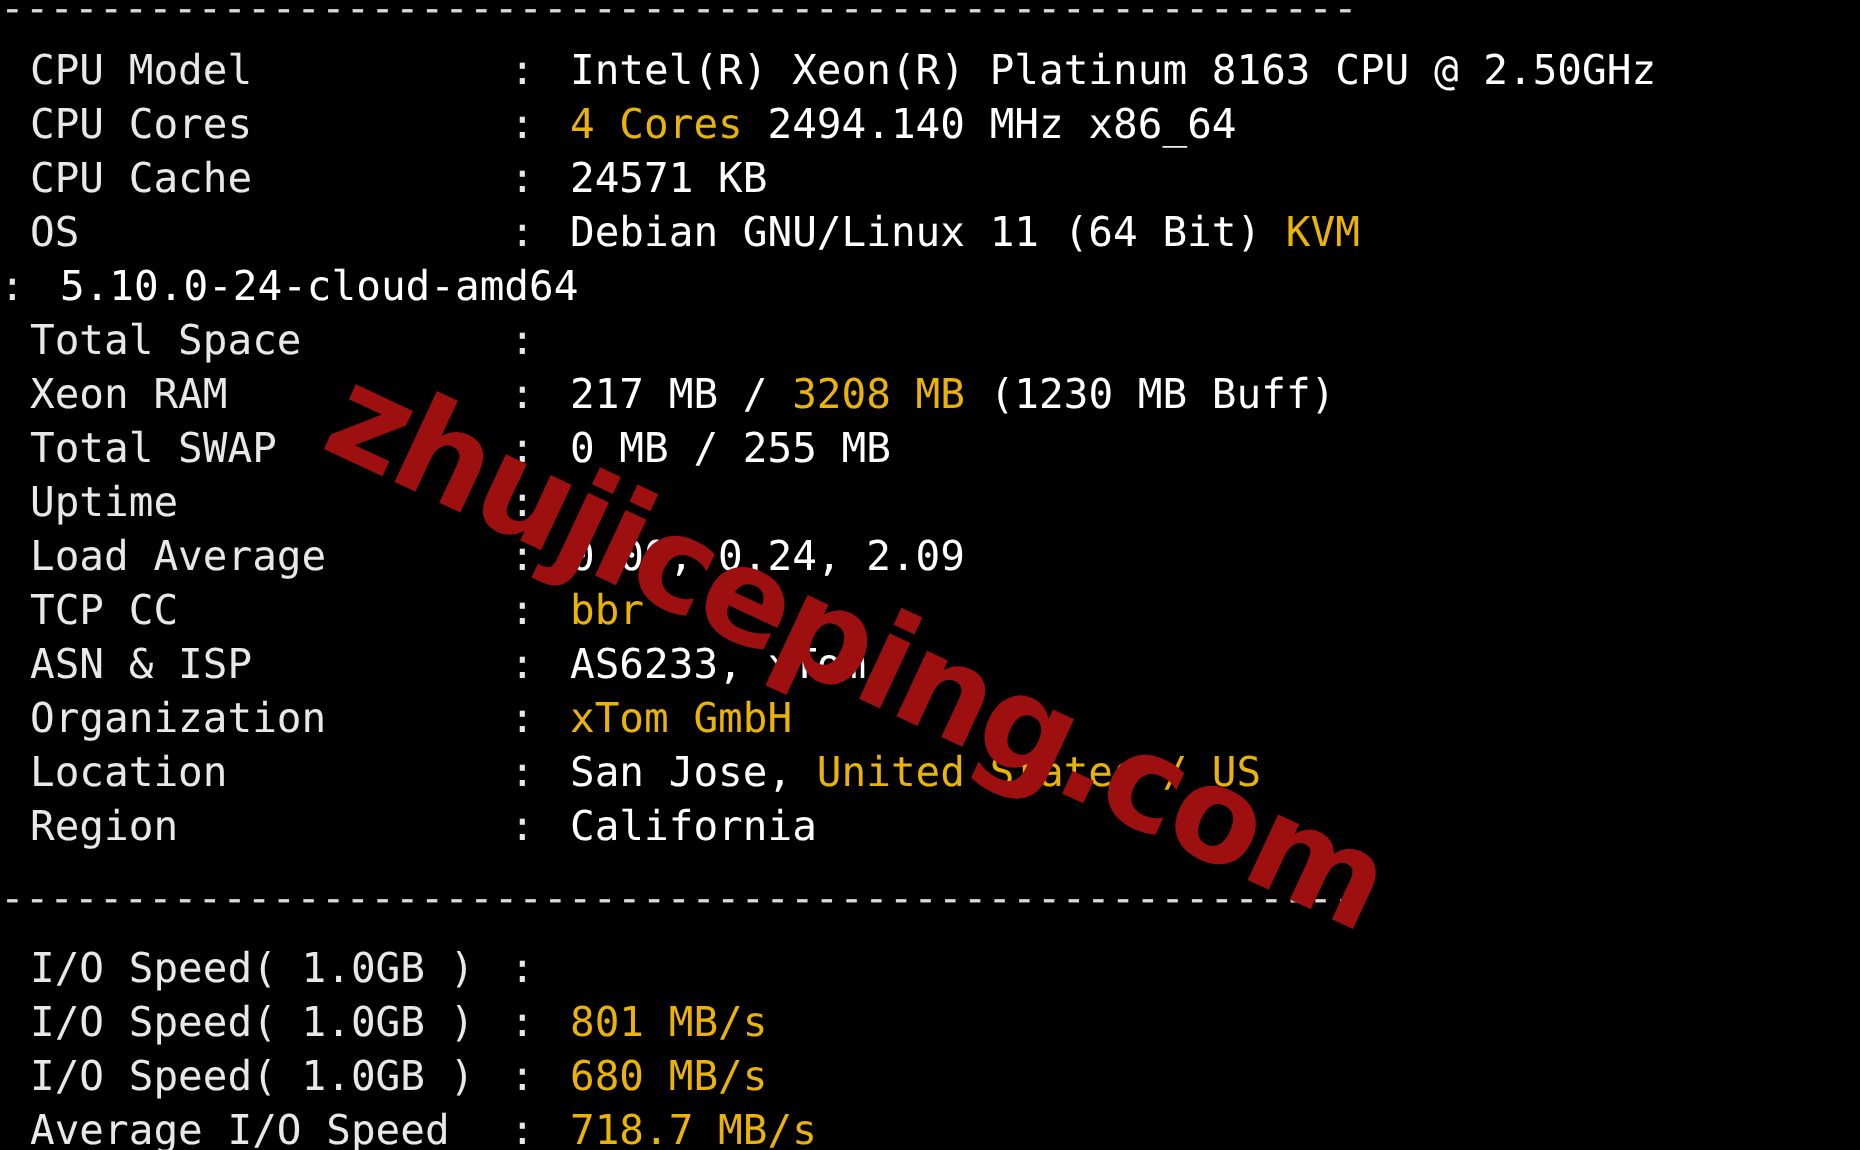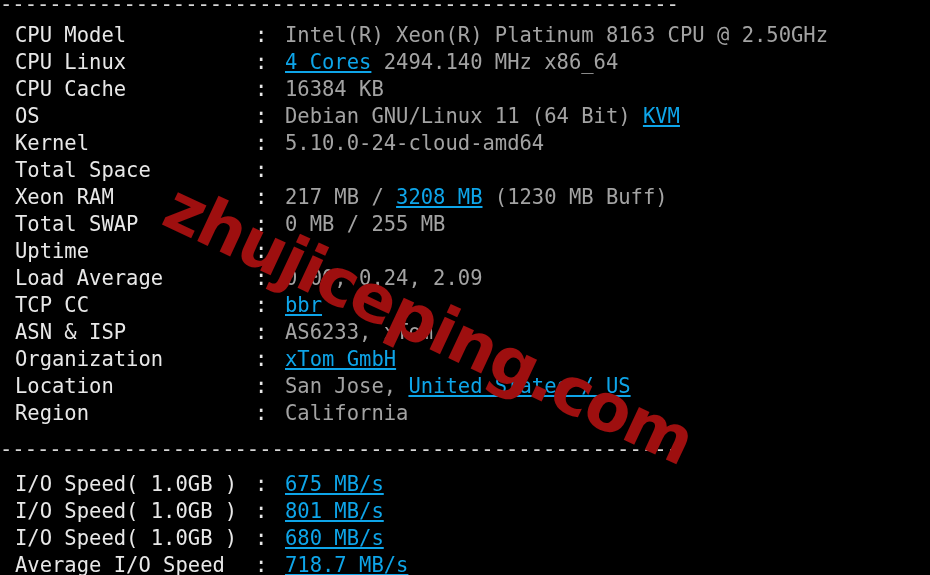--- a/index.html
+++ b/index.html
@@ -80,64 +80,64 @@
     color: #e8e8e8;
     width: 30px;
     display: inline-block;
     white-space: pre;
   }
 
   .value {
     white-space: pre;
   }
 
-  .c-cyan   { color: #a3a3a3; }
-  .c-yellow { color: #0ea5e9; text-decoration: underline; }
+  .c-cyan   { color: #ffffff; }
+  .c-yellow { color: #eab308; }
 
   .spacer-1 { height: 8px; }
   .spacer-2 { height: 9px; }
 </style>
 </head>
 <body>
 
 <div id="terminal">
 
   <div class="watermark">zhujiceping.com</div>
 
   <div class="term-body">
 
     <div class="sep sep-top">-------------------------------------------------------</div>
 
     <div class="spacer-1"></div>
 
     <div id="system-info-block">
         <div class="row"><span class="label">CPU Model</span><span class="colon">:</span><span class="value"><span class="c-cyan">Intel(R) Xeon(R) Platinum 8163 CPU @ 2.50GHz</span></span></div>
-        <div class="row"><span class="label">CPU Linux</span><span class="colon">:</span><span class="value"><span class="c-yellow">4 Cores</span><span class="c-cyan"> 2494.140 MHz x86_64</span></span></div>
-        <div class="row"><span class="label">CPU Cache</span><span class="colon">:</span><span class="value"><span class="c-cyan">16384 KB</span></span></div>
+        <div class="row"><span class="label">CPU Cores</span><span class="colon">:</span><span class="value"><span class="c-yellow">4 Cores</span><span class="c-cyan"> 2494.140 MHz x86_64</span></span></div>
+        <div class="row"><span class="label">CPU Cache</span><span class="colon">:</span><span class="value"><span class="c-cyan">24571 KB</span></span></div>
         <div class="row"><span class="label">OS</span><span class="colon">:</span><span class="value"><span class="c-cyan">Debian GNU/Linux 11 (64 Bit) </span><span class="c-yellow">KVM</span></span></div>
-        <div class="row"><span class="label">Kernel</span><span class="colon">:</span><span class="value"><span class="c-cyan">5.10.0-24-cloud-amd64</span></span></div>
+        <div class="row"><span class="colon">:</span><span class="value"><span class="c-cyan">5.10.0-24-cloud-amd64</span></span></div>
         <div class="row"><span class="label">Total Space</span><span class="colon">:</span></div>
         <div class="row"><span class="label">Xeon RAM</span><span class="colon">:</span><span class="value"><span class="c-cyan">217 MB / </span><span class="c-yellow">3208 MB</span><span class="c-cyan"> (1230 MB Buff)</span></span></div>
         <div class="row"><span class="label">Total SWAP</span><span class="colon">:</span><span class="value"><span class="c-cyan">0 MB / 255 MB</span></span></div>
         <div class="row"><span class="label">Uptime</span><span class="colon">:</span></div>
         <div class="row"><span class="label">Load Average</span><span class="colon">:</span><span class="value"><span class="c-cyan">0.00, 0.24, 2.09</span></span></div>
         <div class="row"><span class="label">TCP CC</span><span class="colon">:</span><span class="value"><span class="c-yellow">bbr</span></span></div>
         <div class="row"><span class="label">ASN &amp; ISP</span><span class="colon">:</span><span class="value"><span class="c-cyan">AS6233, xTom</span></span></div>
         <div class="row"><span class="label">Organization</span><span class="colon">:</span><span class="value"><span class="c-yellow">xTom GmbH</span></span></div>
         <div class="row"><span class="label">Location</span><span class="colon">:</span><span class="value"><span class="c-cyan">San Jose, </span><span class="c-yellow">United States / US</span></span></div>
         <div class="row"><span class="label">Region</span><span class="colon">:</span><span class="value"><span class="c-cyan">California</span></span></div>
       </div>
 
     <div class="spacer-2"></div>
 
     <div class="sep">-------------------------------------------------------</div>
 
     <div class="spacer-1"></div>
 
     <div id="io-block">
-        <div class="row"><span class="label">I/O Speed( 1.0GB )</span><span class="colon">:</span><span class="value"><span class="c-yellow">675 MB/s</span></span></div>
+        <div class="row"><span class="label">I/O Speed( 1.0GB )</span><span class="colon">:</span></div>
         <div class="row"><span class="label">I/O Speed( 1.0GB )</span><span class="colon">:</span><span class="value"><span class="c-yellow">801 MB/s</span></span></div>
         <div class="row"><span class="label">I/O Speed( 1.0GB )</span><span class="colon">:</span><span class="value"><span class="c-yellow">680 MB/s</span></span></div>
         <div class="row"><span class="label">Average I/O Speed</span><span class="colon">:</span><span class="value"><span class="c-yellow">718.7 MB/s</span></span></div>
       </div>
 
   </div>
 </div>
 
 </body></html>

